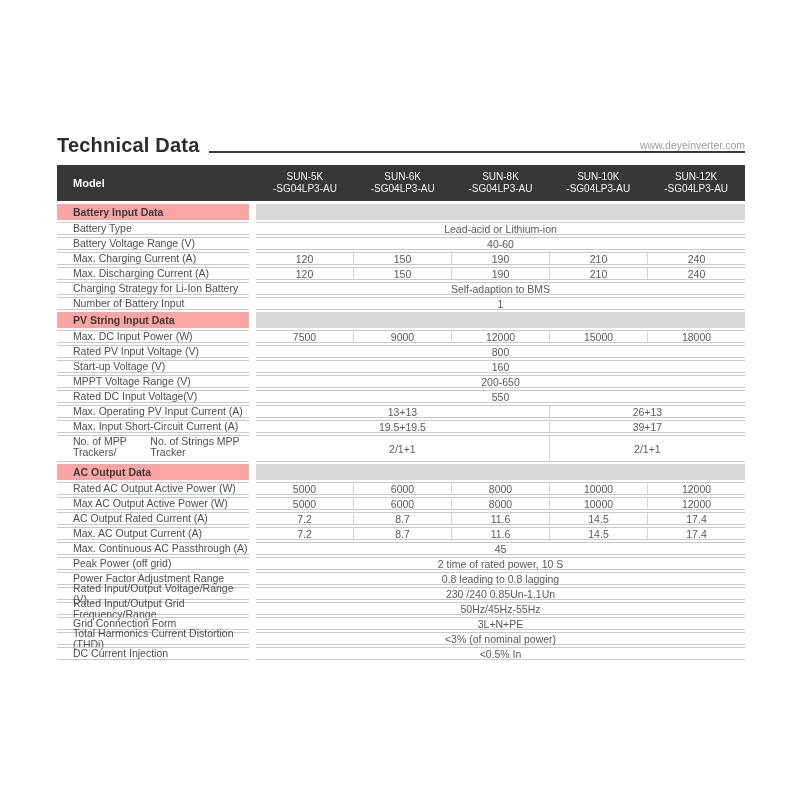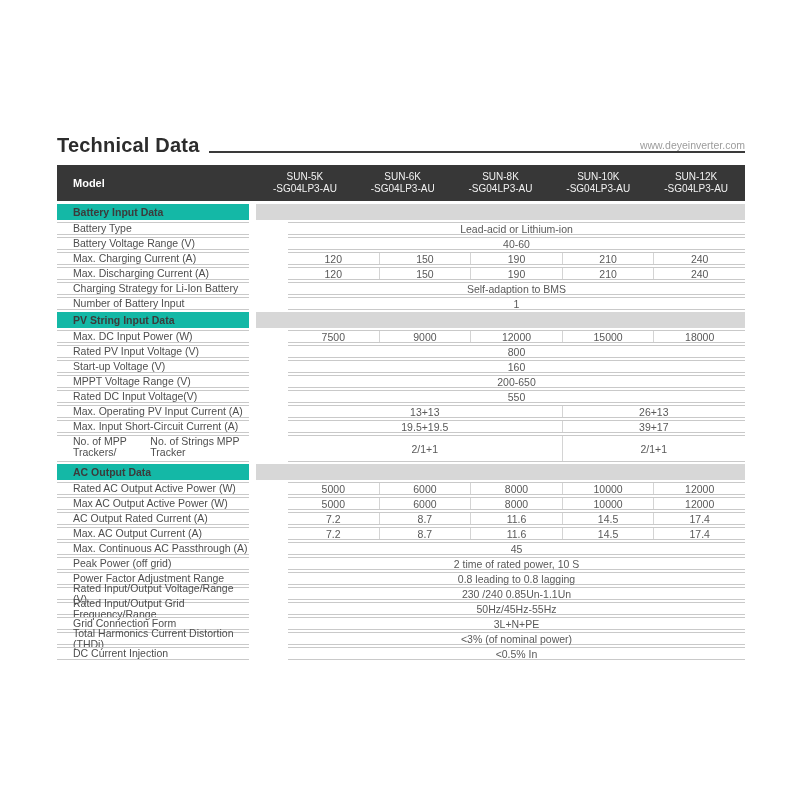--- a/index.html
+++ b/index.html
@@ -22,26 +22,26 @@
   .vals{flex:1;display:flex;box-sizing:border-box;}
 
   
   .hrow{height:36px;margin-bottom:3px;background:#373737;}
   .hrow .lcell{color:#ffffff;font-weight:700;font-size:11px;}
   .mcol{flex:1;display:flex;flex-direction:column;justify-content:center;}
   .mline{color:#f2f2f2;font-size:10px;line-height:12.5px;text-align:center;}
 
   
   .srow{height:16px;margin-bottom:2px;}
-  .srow .lcell{background:#14b8a6;}
+  .srow .lcell{background:#fca5a5;}
   .stitle{font-size:10.5px;font-weight:700;color:#3b3b3b;}
   .sfill{background:#d7d7d7;}
 
   
-  .drow{height:13px;margin-bottom:2px;font-size:10.5px;gap:16px;}
+  .drow{height:13px;margin-bottom:2px;font-size:10.5px;}
   .drow .lcell{border-top:1px solid #c9c9c9;border-bottom:1px solid #c9c9c9;color:#4e4e4e;line-height:11px;}
   .drow .vals{border-top:1px solid #c9c9c9;border-bottom:1px solid #c9c9c9;color:#595959;}
   .drow.tall{height:27px;}
   .drow.tall .lcell{justify-content:center;align-items:flex-start;}
   .vcol{flex:1;display:flex;align-items:center;justify-content:center;}
   .vcol + .vcol{border-left:1px solid #d4d4d4;}
   .vcell{display:flex;align-items:center;justify-content:center;}
   .vcell.full{flex:1;}
   .vcell.w3{flex:3;}
   .vcell.w2{flex:2;border-left:1px solid #d4d4d4;}

